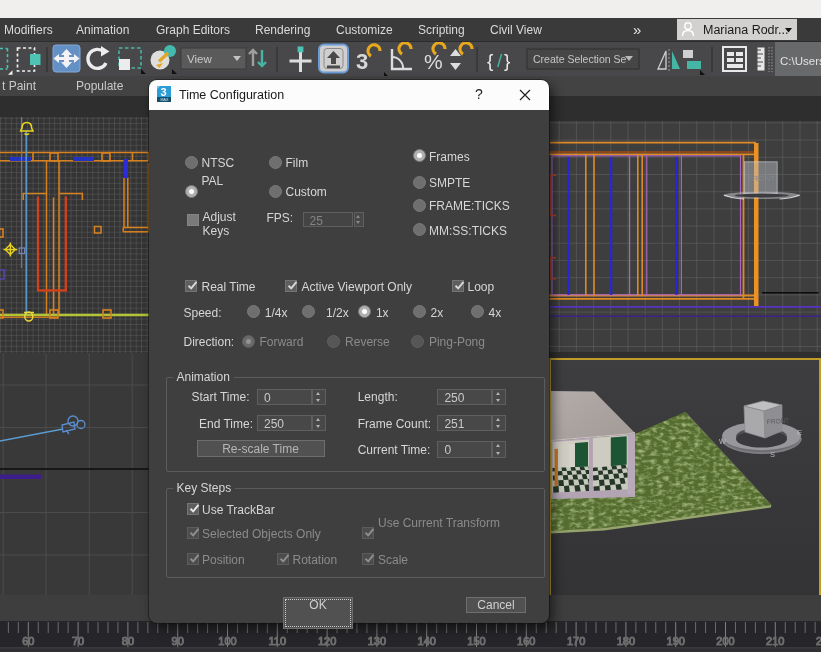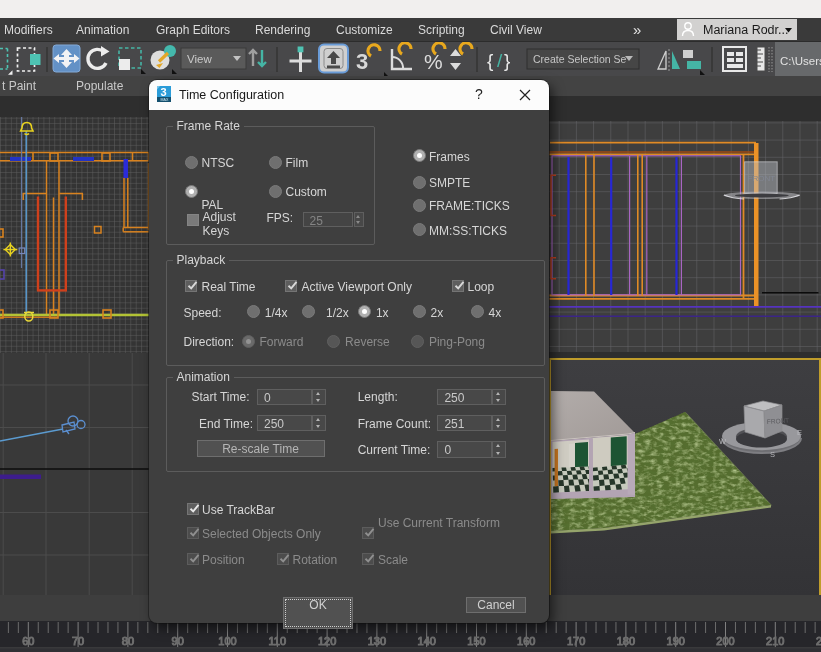--- a/index.html
+++ b/index.html
@@ -556,52 +556,46 @@
       <text x="4.6" y="10" font-size="11" fill="#fff" font-family="Liberation Sans" font-weight="bold">3</text>
       <text x="4.5" y="15.4" font-size="3.6" fill="#cfe8f4" font-family="Liberation Sans">MAX</text>
     </svg>
     <span class="t">Time Configuration</span>
     <span style="position:absolute;left:326px;top:6px;font-size:14px;color:#222">?</span>
     <svg width="12" height="12" style="position:absolute;left:370px;top:9px">
       <path d="M1 1 L11 11 M11 1 L1 11" stroke="#222" stroke-width="1.2"></path>
     </svg>
   </div>
 
-  <div class="grp" style="left:16.5px;top:46px;width:207px;height:117px">
-      <span class="gl">Frame Rate</span>
-    </div>
   <span class="rad" style="left:36px;top:75.5px"></span>
     <span class="lbl" style="left:52.5px;top:75.5px">NTSC</span>
   <span class="rad" style="left:120px;top:75.5px"></span>
     <span class="lbl" style="left:136.5px;top:75.5px">Film</span>
   <span class="rad sel" style="left:36px;top:104.5px"></span>
-    <span class="lbl" style="left:52.5px;top:118px">PAL</span>
+    <span class="lbl" style="left:52.5px;top:94px">PAL</span>
   <span class="rad" style="left:120px;top:104.5px"></span>
     <span class="lbl" style="left:136.5px;top:104.5px">Custom</span>
   <span class="cb un" style="left:37.5px;top:134px"></span>
   <span class="lbl" style="left:53.5px;top:130px">Adjust<br>Keys</span>
   <span class="lbl" style="left:117.5px;top:130.5px">FPS:</span>
   <span class="fld fdis" style="left:153.5px;top:131.5px;width:50px;height:15px">25</span>
   <span class="spn" style="left:204.5px;top:131.5px;width:10px;height:15px">
       <i class="u" style="border-bottom-color:#8a8a8a"></i>
       <i class="d" style="border-top-color:#8a8a8a"></i>
     </span>
 
   <span class="rad sel" style="left:264px;top:69px"></span>
     <span class="lbl" style="left:280px;top:69.5px">Frames</span>
   <span class="rad" style="left:264px;top:95.5px"></span>
     <span class="lbl" style="left:280px;top:96px">SMPTE</span>
   <span class="rad" style="left:264px;top:118.5px"></span>
     <span class="lbl" style="left:280px;top:119px">FRAME:TICKS</span>
   <span class="rad" style="left:264px;top:143px"></span>
     <span class="lbl" style="left:280px;top:143.5px">MM:SS:TICKS</span>
 
-  <div class="grp" style="left:16.5px;top:180px;width:377px;height:104px">
-      <span class="gl">Playback</span>
-    </div>
   <span class="cb" style="left:36px;top:199.5px">
       <svg width="13" height="13">
         <path d="M2.5 6.8 L5.2 9.4 L10.5 2.8" stroke="#d8d8d8" stroke-width="1.9" fill="none"></path>
       </svg>
     </span>
   <span class="lbl" style="left:52.5px;top:200px">Real Time</span>
   <span class="cb" style="left:136px;top:199.5px">
       <svg width="13" height="13">
         <path d="M2.5 6.8 L5.2 9.4 L10.5 2.8" stroke="#d8d8d8" stroke-width="1.9" fill="none"></path>
       </svg>
@@ -664,20 +658,23 @@
     </span>
 
   <span class="btn" style="left:47.5px;top:359.5px;width:128px;height:17px;line-height:16px;color:#b5b5b5">Re-scale Time</span>
   <span class="lbl" style="left:208.7px;top:363px">Current Time:</span>
   <span class="fld" style="left:288.4px;top:360.5px;width:55px;height:17px">0</span>
   <span class="spn" style="left:343.3px;top:360.5px;width:13.5px;height:17px">
       <i class="u"></i>
       <i class="d"></i>
     </span>
 
+  <div class="grp" style="left:16.5px;top:408px;width:377px;height:88px">
+      <span class="gl">Key Steps</span>
+    </div>
   <span class="cb" style="left:37.5px;top:422.5px">
       <svg width="13" height="13">
         <path d="M2.5 6.8 L5.2 9.4 L10.5 2.8" stroke="#e8e8e8" stroke-width="1.9" fill="none"></path>
       </svg>
     </span>
   <span class="lbl" style="left:53px;top:423px">Use TrackBar</span>
 
   <span class="cb cdis" style="left:37.5px;top:446.5px">
       <svg width="13" height="13">
         <path d="M2.5 6.8 L5.2 9.4 L10.5 2.8" stroke="#8f8f8f" stroke-width="1.9" fill="none"></path>

